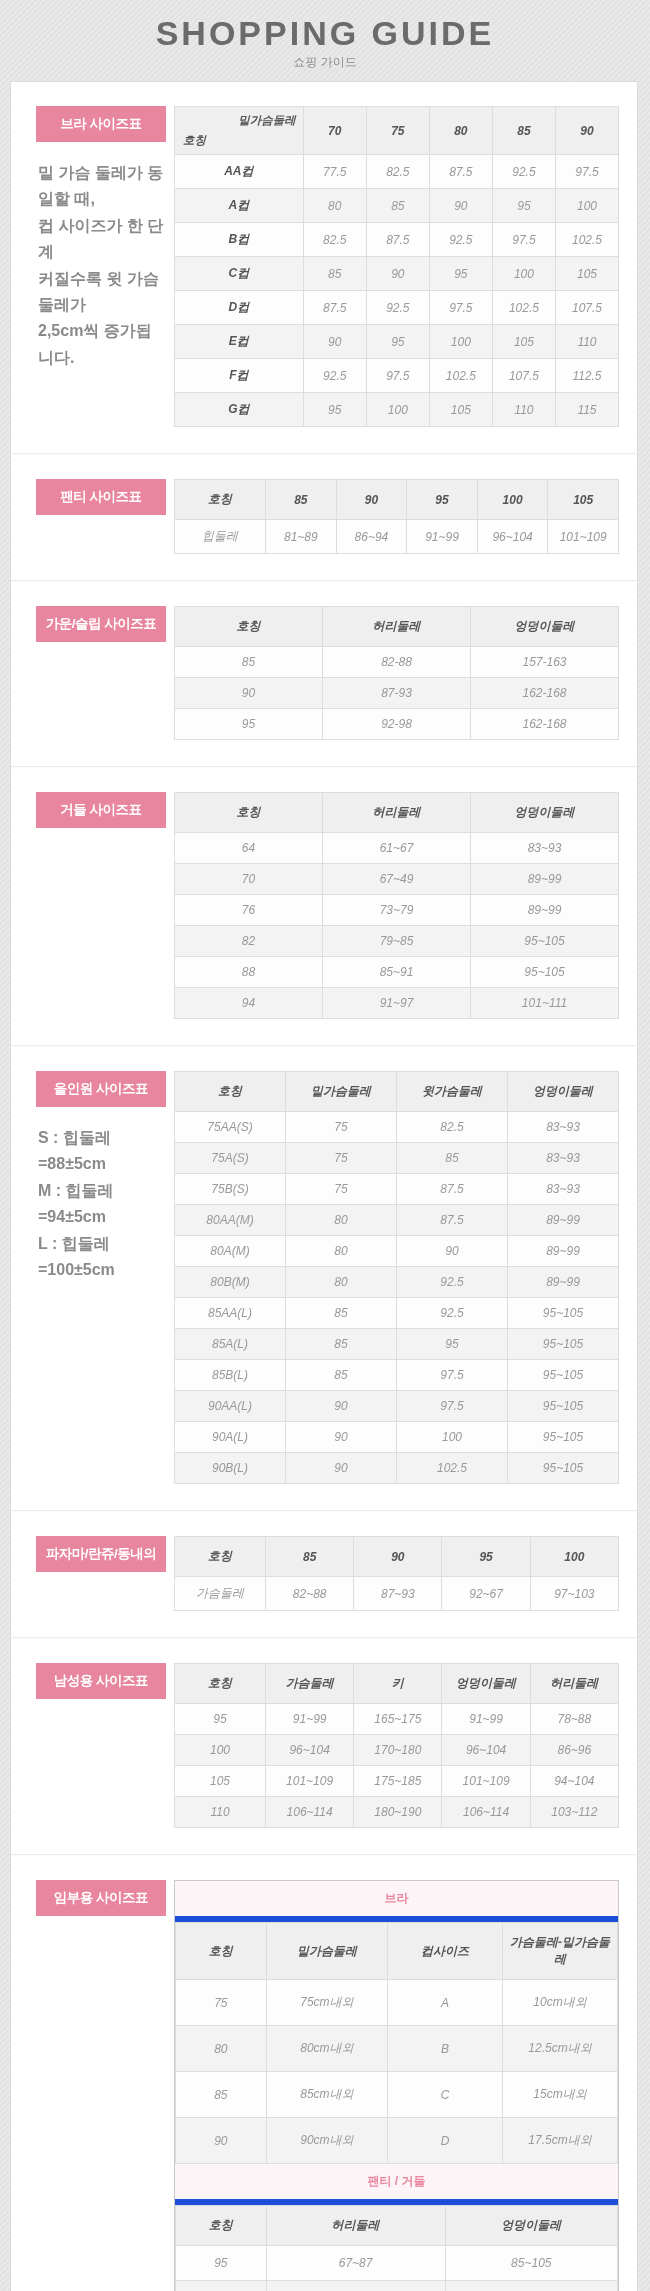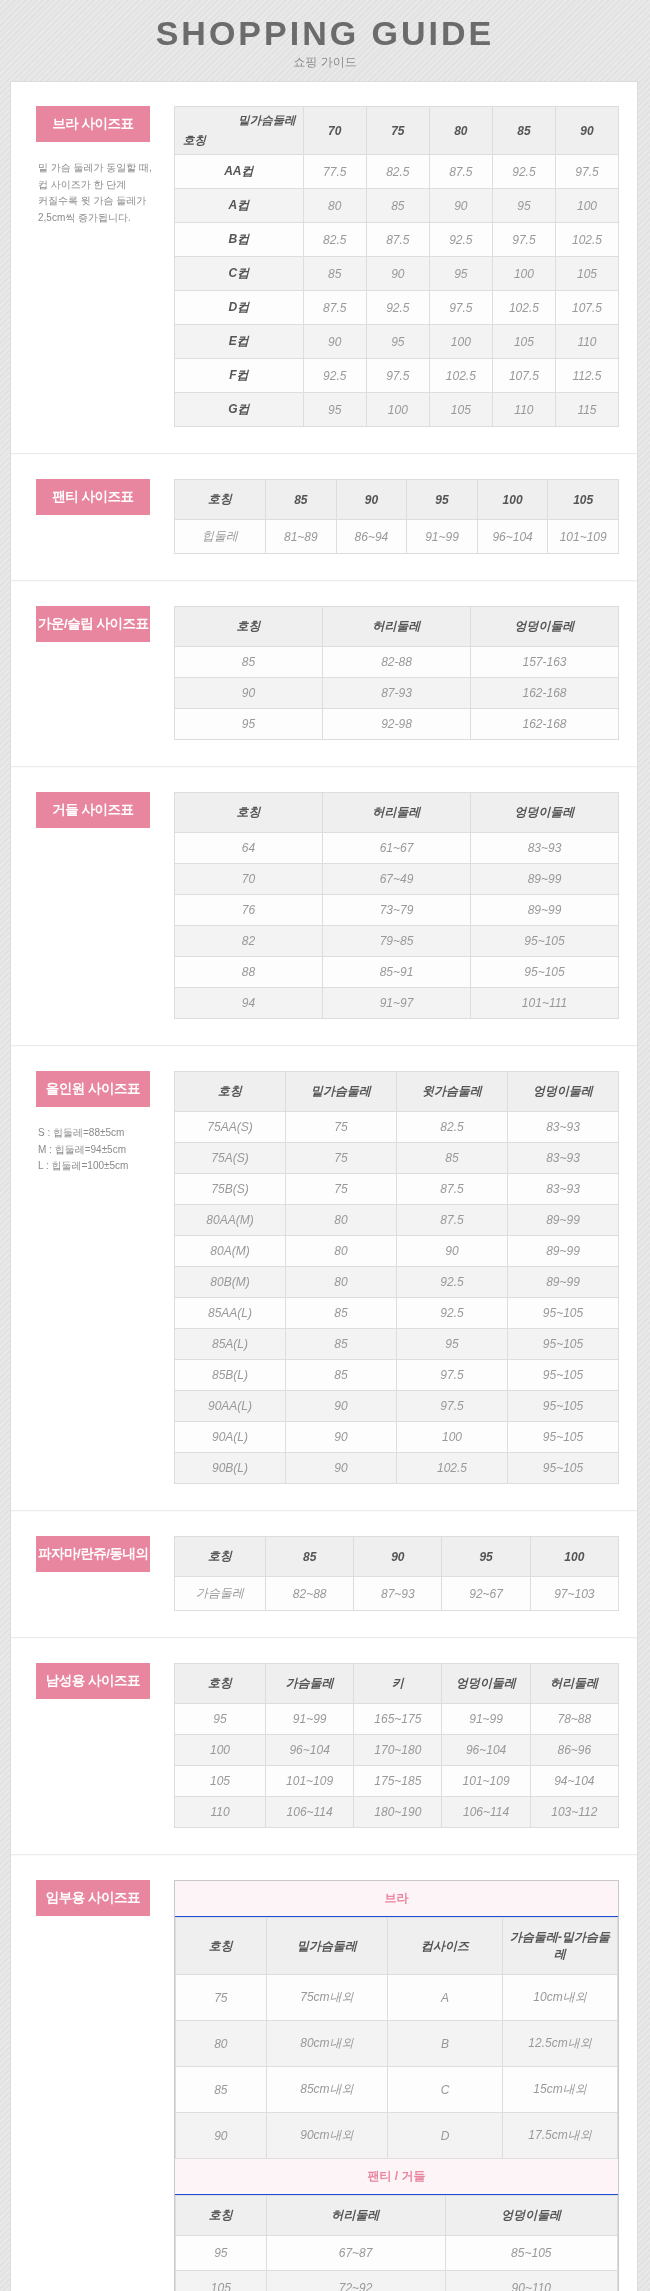--- a/index.html
+++ b/index.html
@@ -13,25 +13,25 @@
   .page-header { text-align:center; padding:14px 0 10px; }
   .page-header h1 { margin:0; font-size:34px; font-weight:bold; letter-spacing:3px; color:#6b6b6b; }
   .page-header .subtitle { font-size:12px; color:#8a8a8a; margin-top:1px; }
 
   .card { margin:0 12px 10px 10px; background:#fff; border:1px solid #dcdcdc; padding-bottom:6px; }
 
   .section { display:flex; padding:24px 18px 26px 25px; }
   .section-left { width:138px; flex-shrink:0; padding-right:8px; }
   .section-right { flex:1; min-width:0; }
   .section-label {
-    display:block; width:114px; padding:9px 2px;
+    display:block; width:130px; padding:9px 2px;
     background:#e8859f; color:#fff; font-size:13.5px; font-weight:bold;
     text-align:center; letter-spacing:-0.5px; white-space:nowrap;
   }
-  .section-note { font-size:10px; color:#8a8a8a; line-height:1.65; margin:18px 0 0 2px; white-space:pre-line; }
+  .section-note { font-size:16px; color:#8a8a8a; line-height:1.65; margin:18px 0 0 2px; white-space:pre-line;font-weight:bold; }
 
   table.size-table { width:100%; border-collapse:collapse; table-layout:fixed; border:1px solid #c9c9c9;font-style:italic; }
   .size-table th, .size-table td { border:1px solid #ddd; font-size:12px; text-align:center; overflow:hidden; }
   .size-table thead th { background:#efefef; color:#555; font-weight:bold; padding:11px 2px; }
   .size-table tbody td { color:#999; padding:8px 2px; background:#fdfdfd; }
   .size-table tbody tr:nth-child(even) td { background:#f3f3f3; }
 
   
   .t-bra thead th { height:48px; padding:0 2px; vertical-align:middle; }
   .t-bra thead th:first-child { width:29%; }
@@ -42,21 +42,21 @@
   }
   .diag .corner-top { position:absolute; top:6px; right:7px; font-size:11.5px; color:#555; font-weight:bold; }
   .diag .corner-bottom { position:absolute; bottom:6px; left:8px; font-size:11.5px; color:#555; font-weight:bold; }
 
   .t-panty thead th:first-child,
   .t-pajama thead th:first-child,
   .t-men thead th:first-child { width:20.5%; }
 
   
   .banded { border:1px solid #c9c9c9; }
-  .banded .band { background:#fcf4f7; color:#e8859f; font-size:12px; font-weight:bold; text-align:center; padding:9px 0; border-bottom:1px solid #1d4ed8; }
+  .banded .band { background:#fcf4f7; color:#e8859f; font-size:12px; font-weight:bold; text-align:center; padding:9px 0; border-bottom:6px solid #1d4ed8; }
   .banded table.size-table { border:0; }
   .t-mat-bra thead th:first-child { width:20.5%; }
   .t-mat-bra thead th:nth-child(2) { width:27.5%; }
   .t-mat-bra thead th:nth-child(3) { width:26%; }
   .t-mat-bra tbody td { padding:14px 2px; }
   .t-mat-panty thead th:first-child { width:20.5%; }
   .t-mat-panty thead th:nth-child(2) { width:40.5%; }
   .t-mat-panty tbody td { padding:10px 2px; }
 
   .divider { height:2px; border-top:1px solid #ececec; background:#fafafa; margin:0; }

